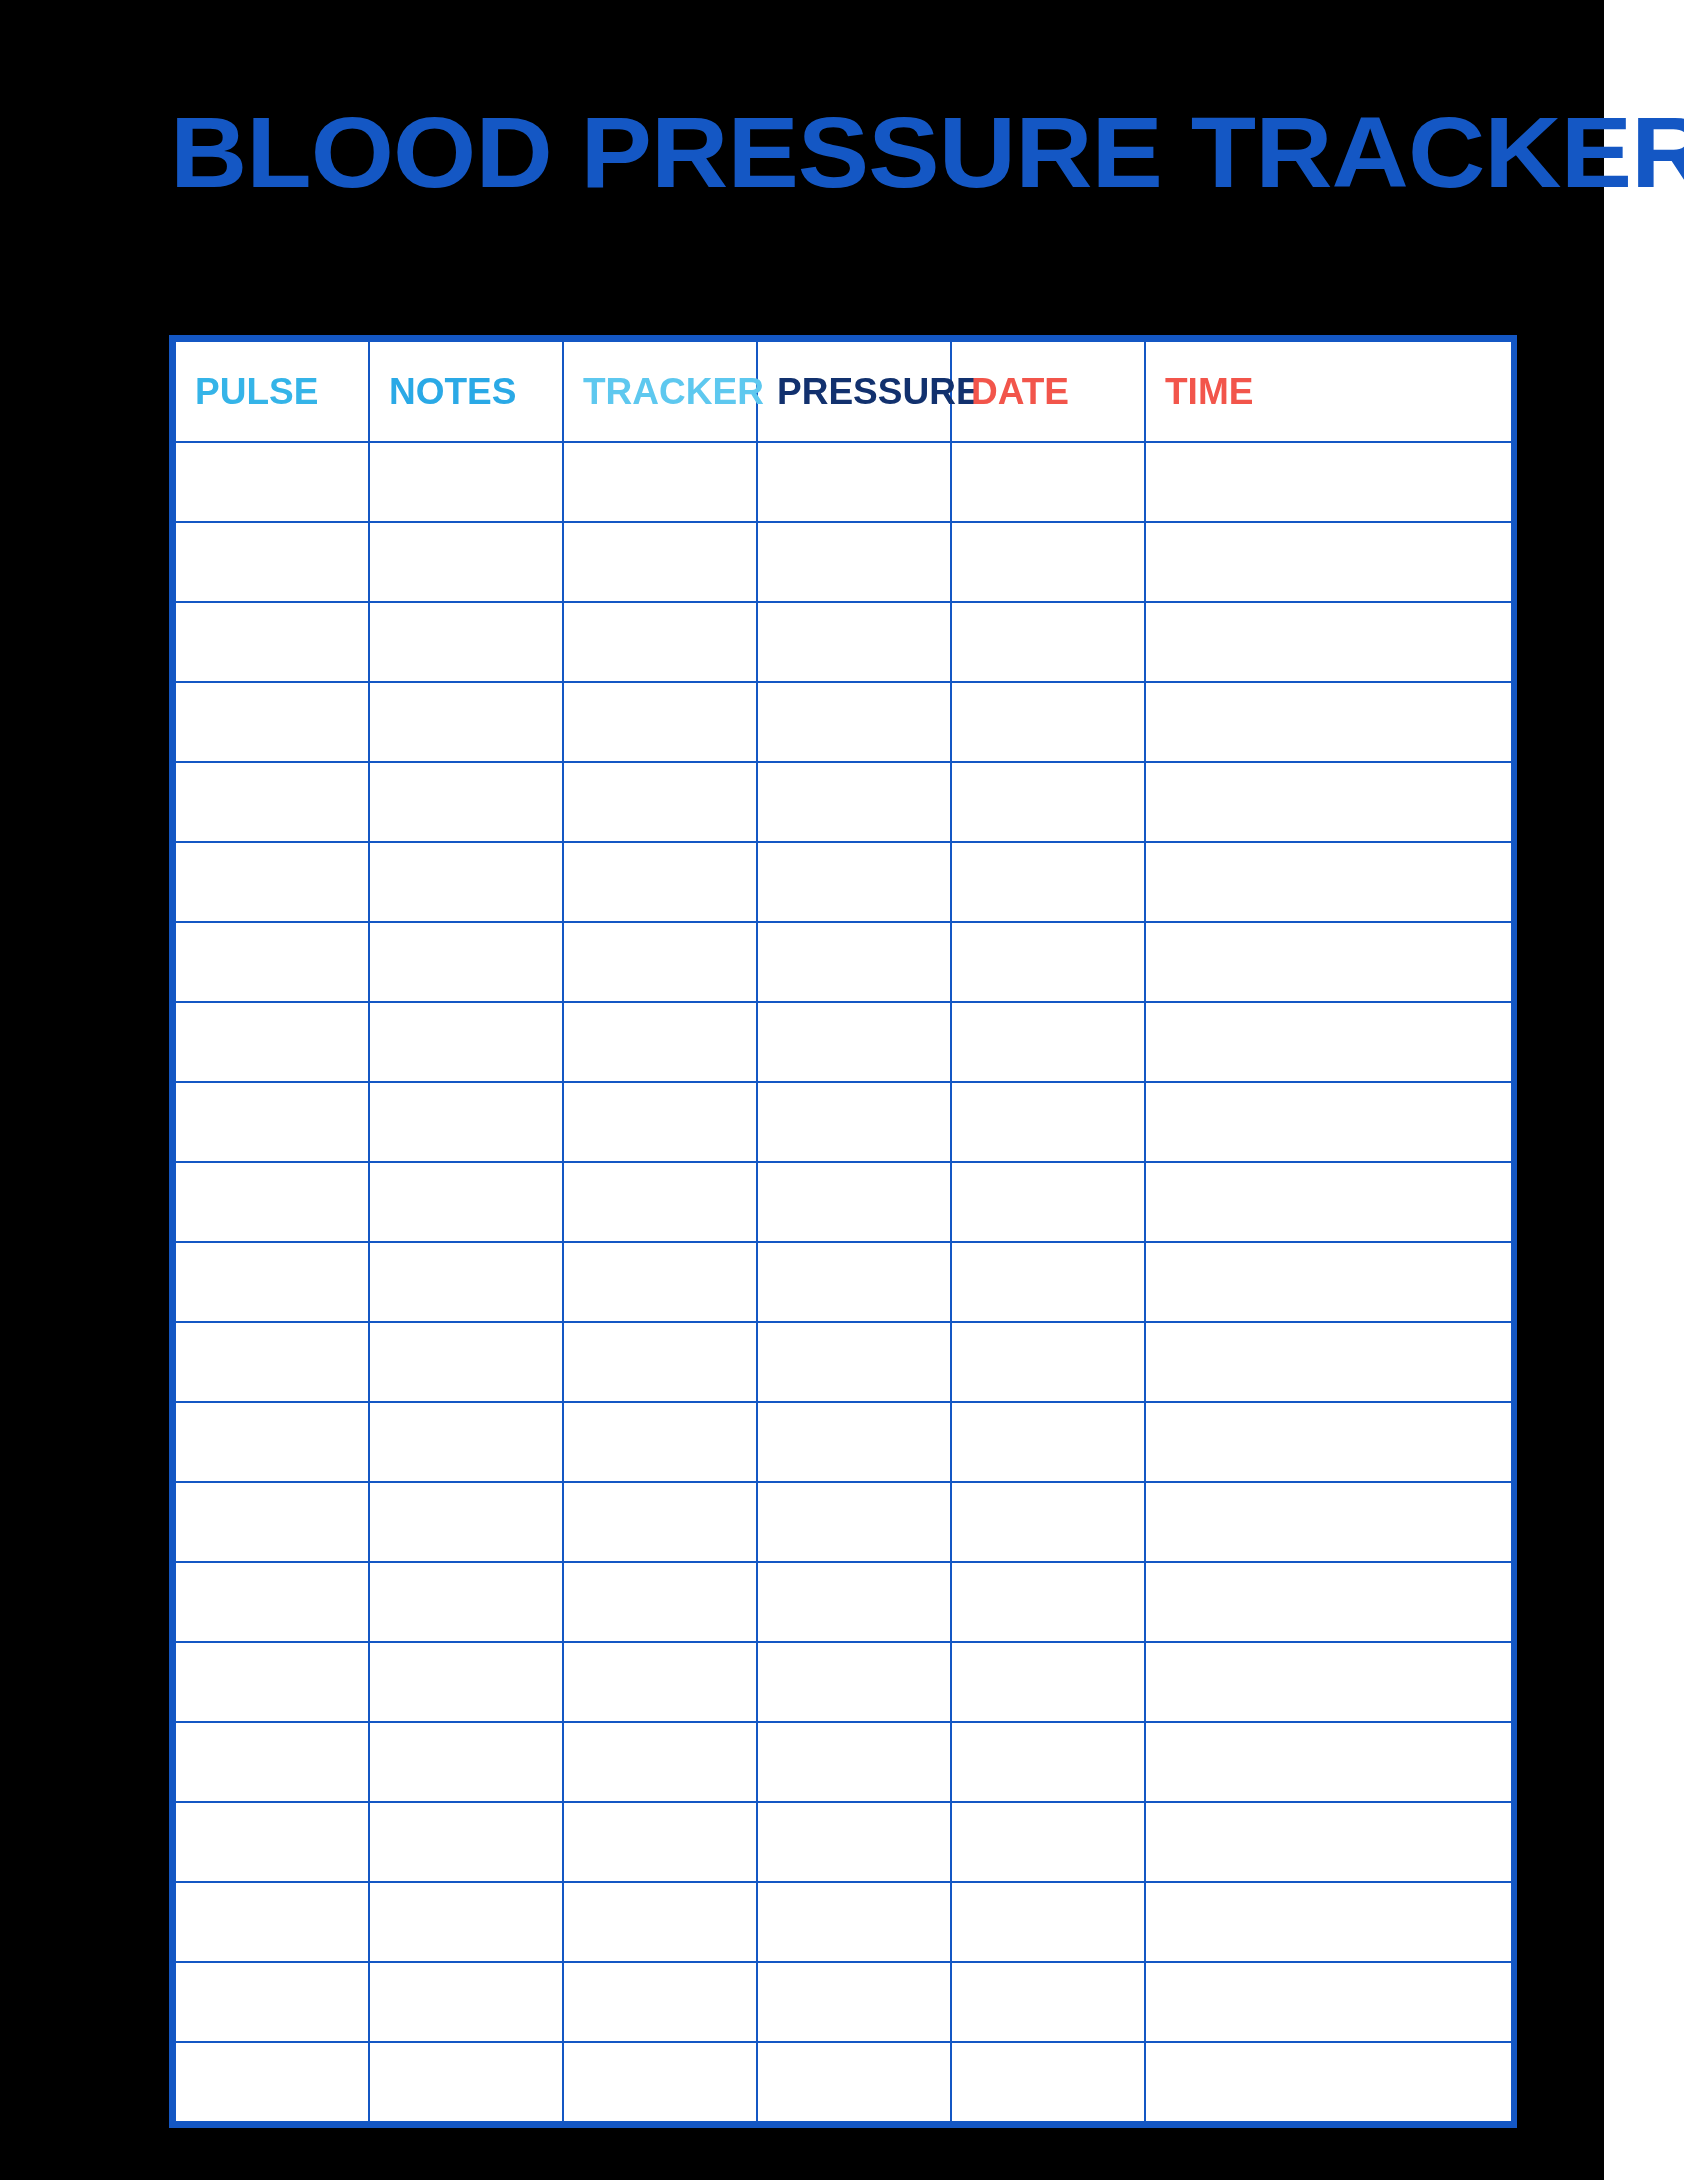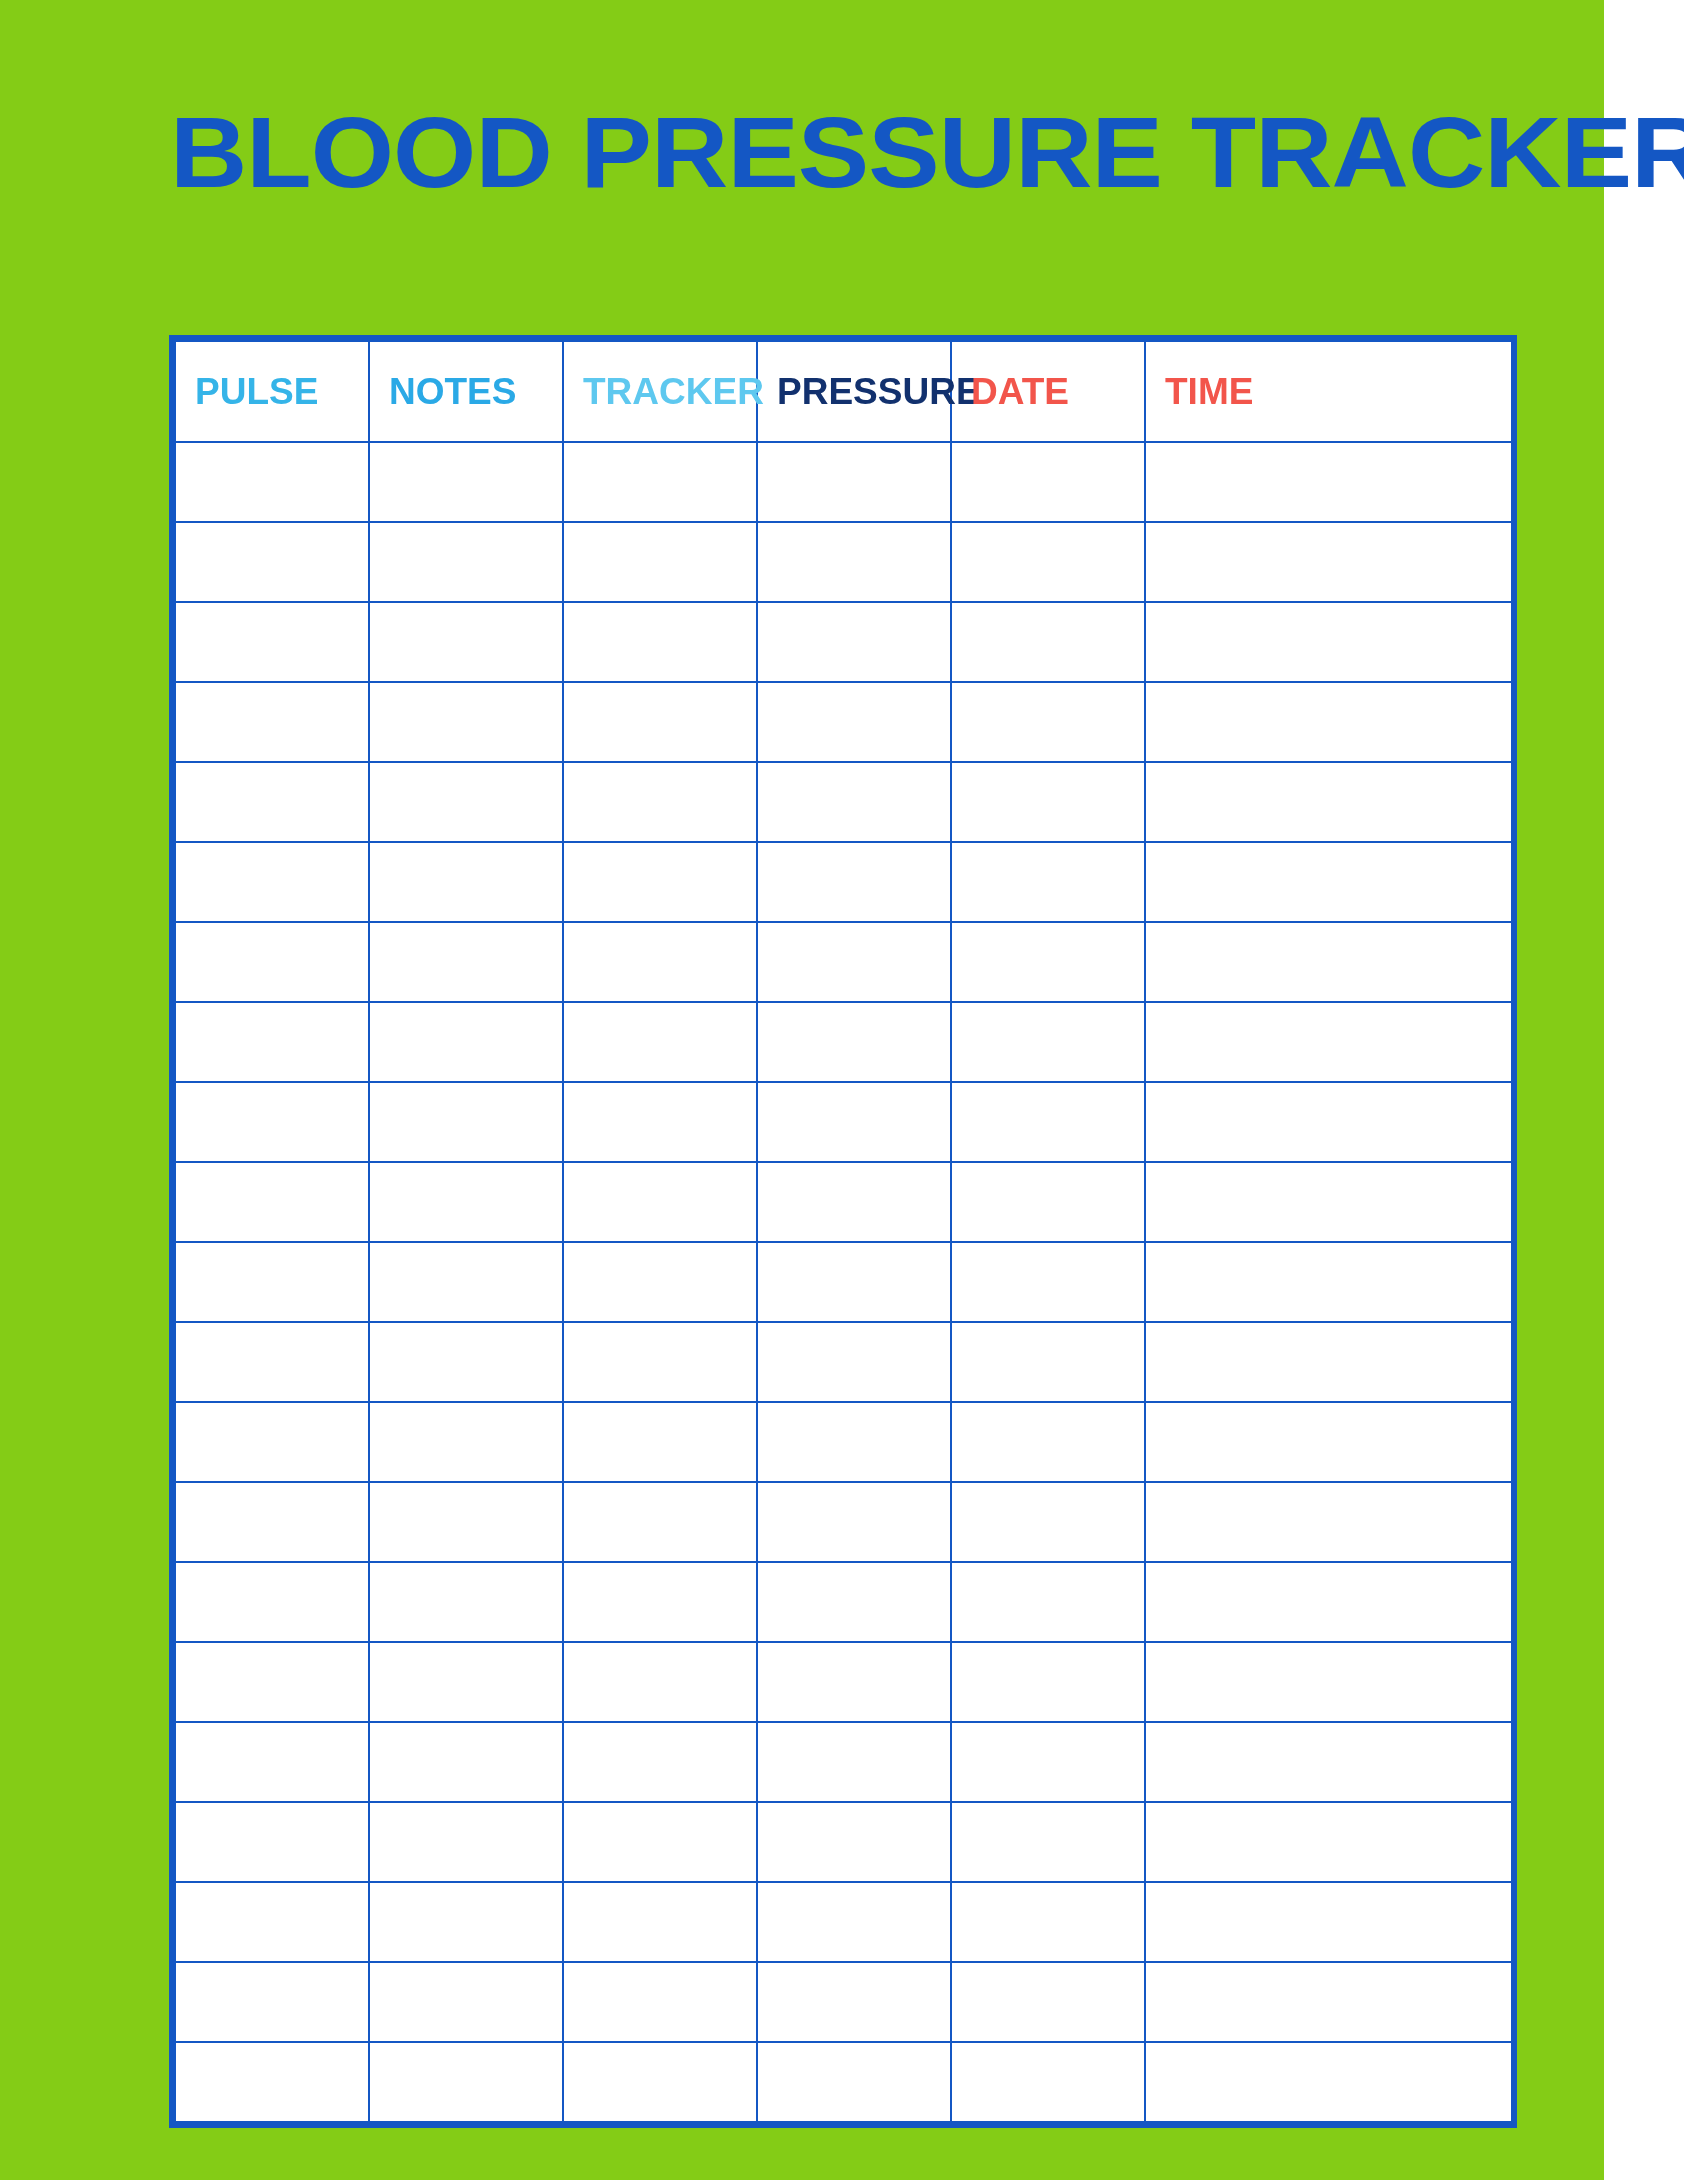--- a/index.html
+++ b/index.html
@@ -10,21 +10,21 @@
   body {
     width: 1685px;
     height: 2181px;
     font-family: "Liberation Sans", sans-serif;
     overflow: hidden;
   }
   .page {
     position: relative;
     width: 1604px;
     height: 2181px;
-    background: #84cc16;
+    background: #000000;
     box-sizing: border-box;
   }
   .title {
     position: absolute;
     left: 170px;
     top: 101px;
     width: 1363px;
     font-family: "Liberation Sans Narrow", "Liberation Sans", sans-serif;
     font-size: 101px;
     line-height: 102px;

